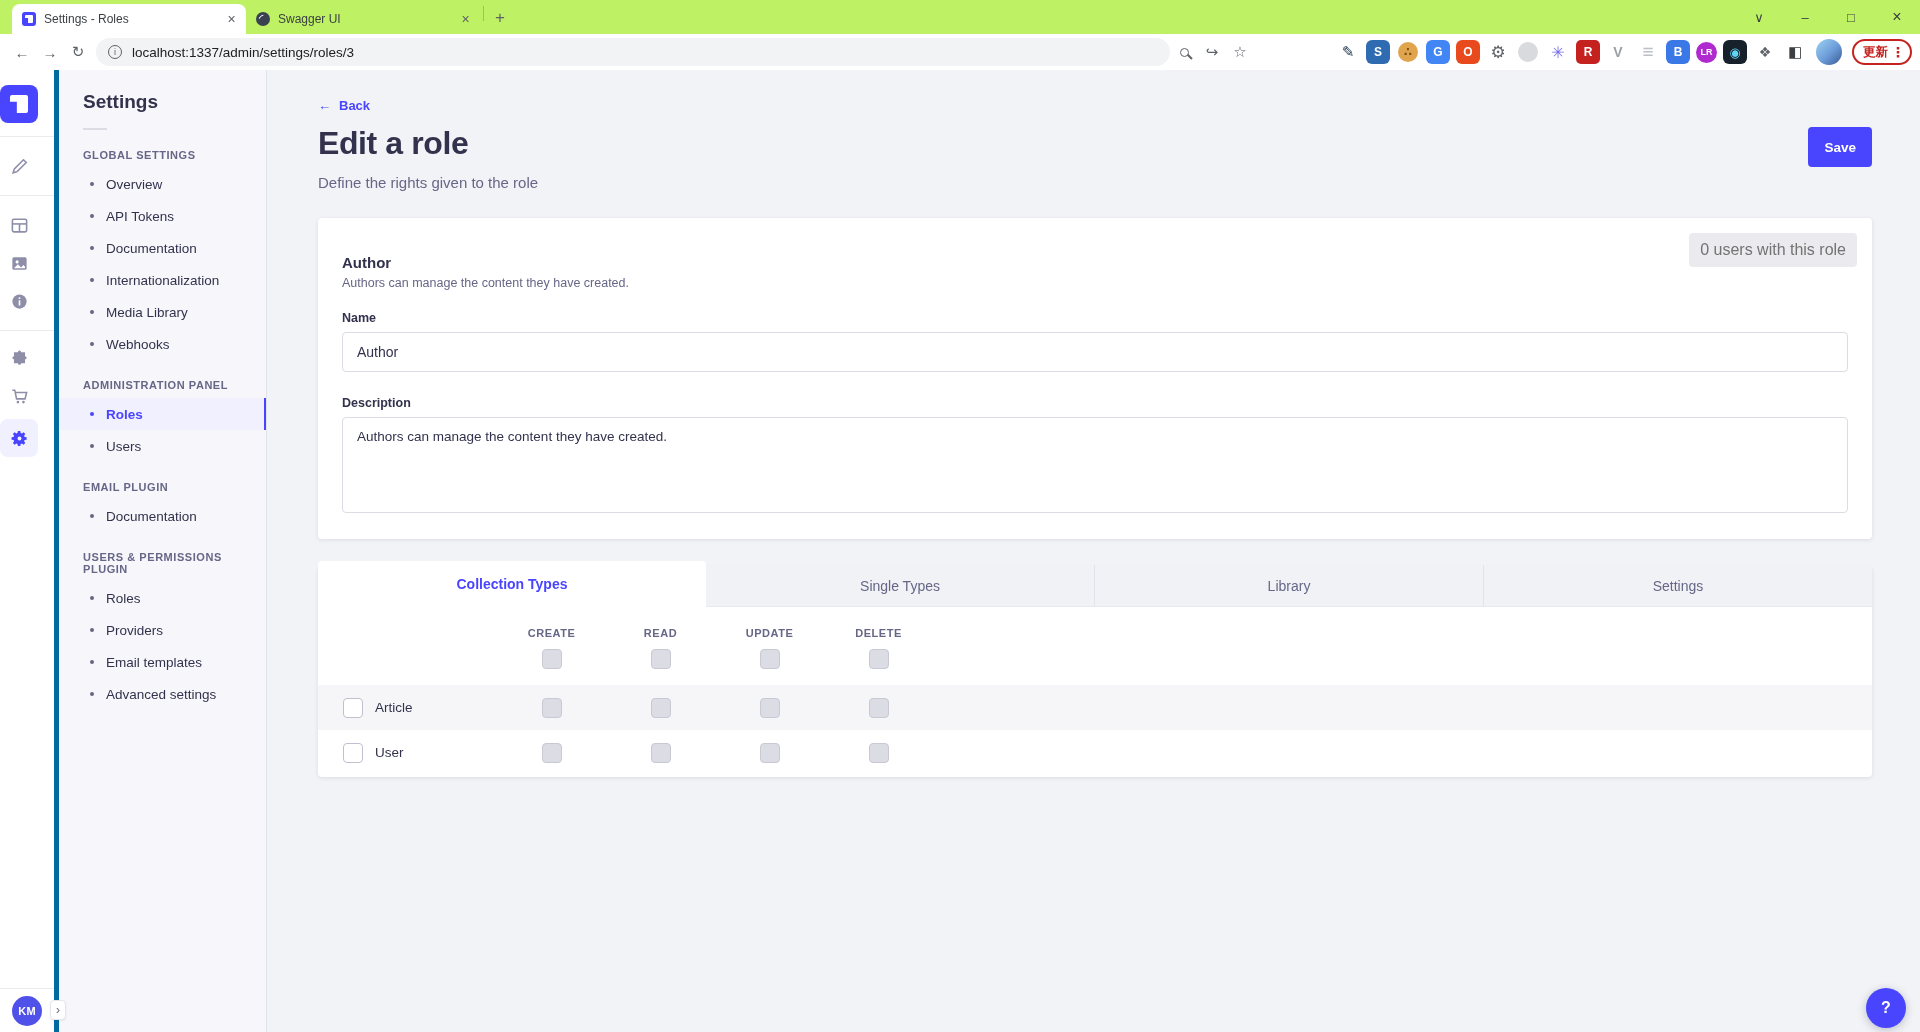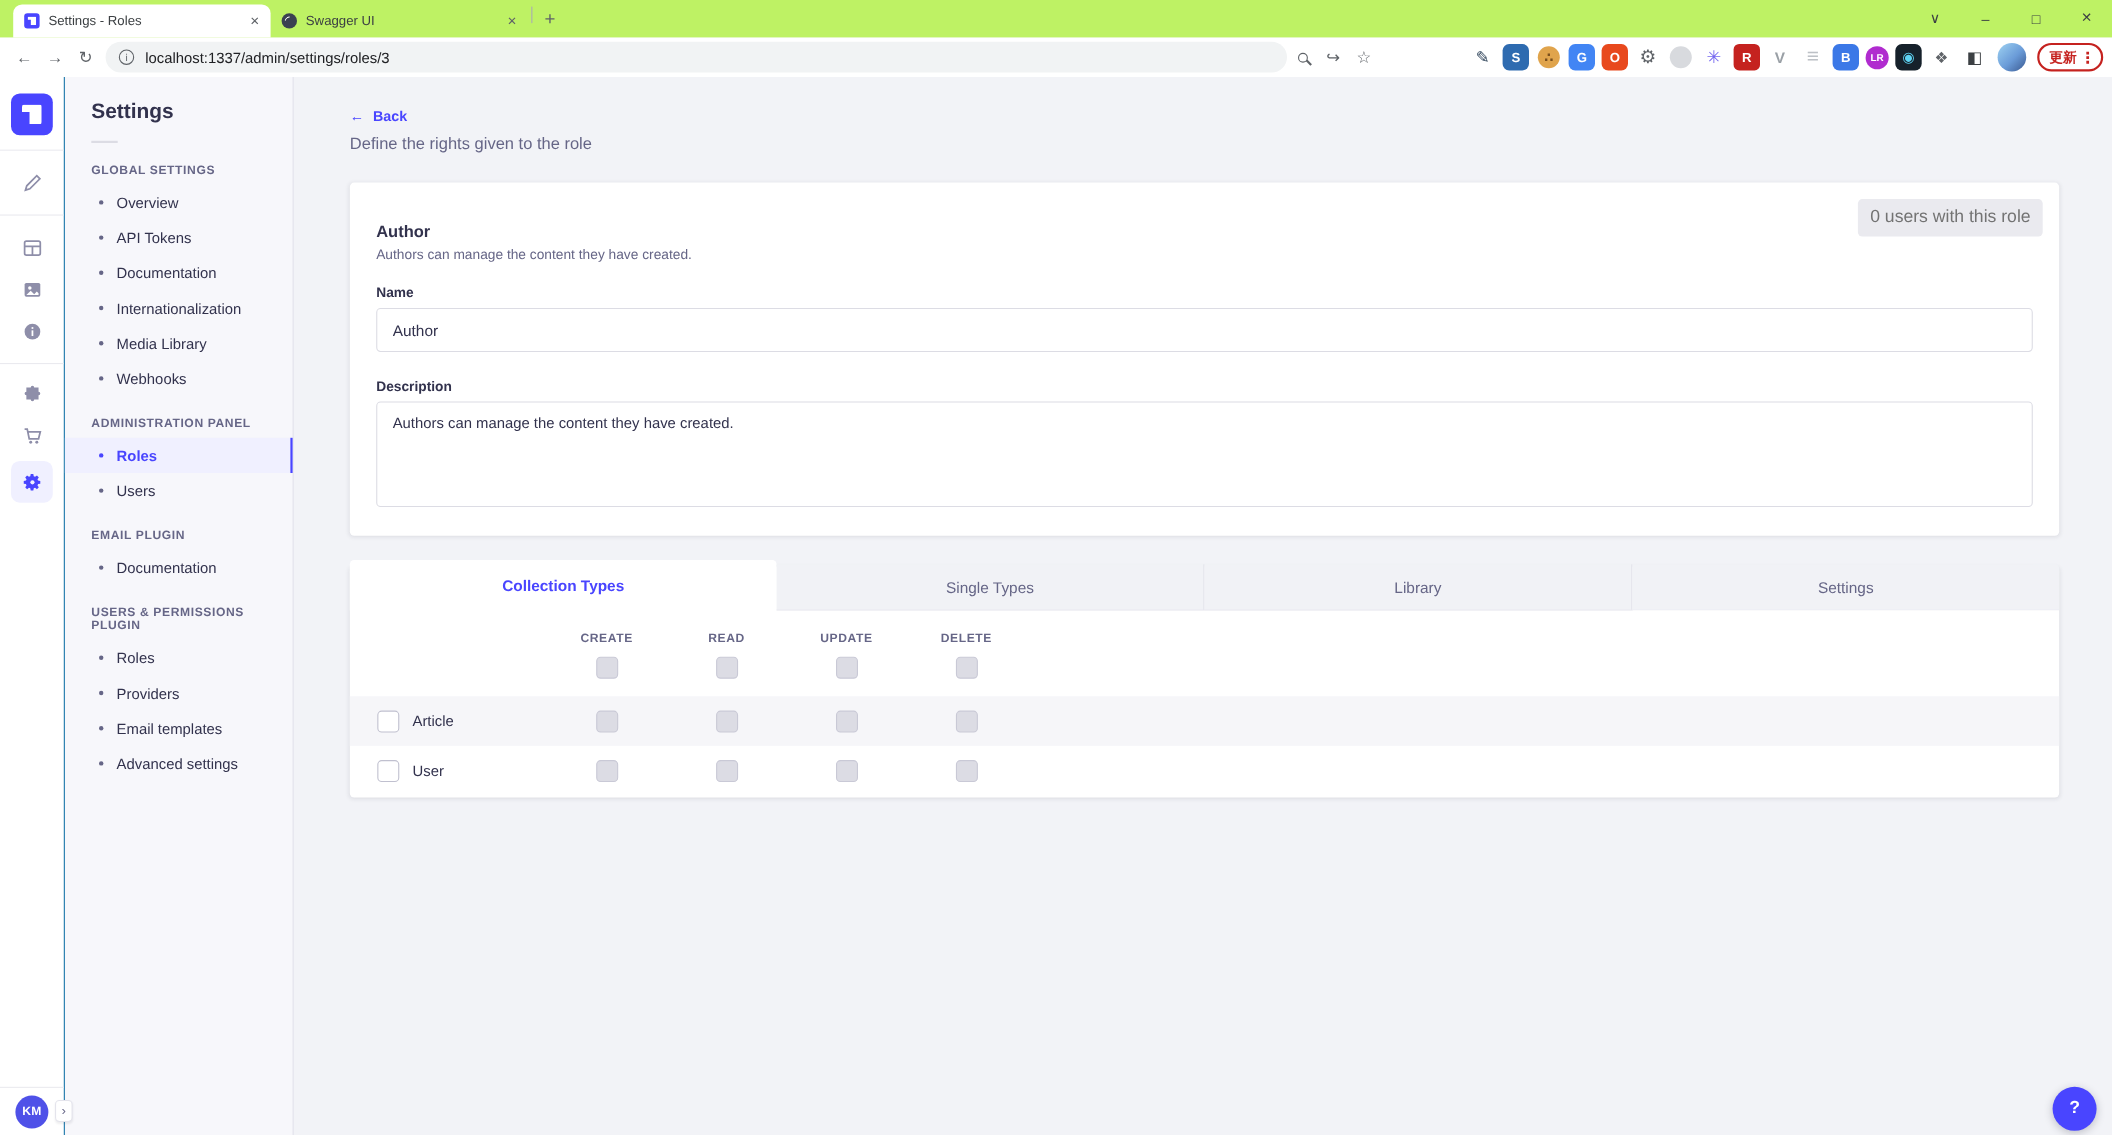--- a/index.html
+++ b/index.html
@@ -46,21 +46,21 @@
   .e13 { background:#16212b; color:#5fd4f4; font-size:13px; }
   .e14 { color:#5f6368; font-size:14px; }
   .e15 { color:#3c4043; font-size:15px; font-weight:normal; }
   .browser-avatar { width:26px; height:26px; border-radius:50%; background:linear-gradient(135deg,#9fd3f2 0%,#6a9bd8 55%,#39588f 100%); margin:0 6px; flex:0 0 auto; }
   .update-pill { height:26px; border:2px solid #c5221f; border-radius:14px; color:#c5221f; display:flex; align-items:center; padding:0 5px 0 9px; font-size:12.5px; font-weight:bold; gap:3px; margin-left:4px; flex:0 0 auto; }
   .update-pill .dots { font-size:14px; }
 
   
   .app { display:flex; height:962px; position:relative; background:#f2f3f7; }
 
-  .rail { width:59px; background:#fff; border-right:1px solid #0369a1; display:flex; flex-direction:column; align-items:center; flex:0 0 auto; }
+  .rail { width:59px; background:#fff; border-right:5px solid #0369a1; display:flex; flex-direction:column; align-items:flex-start; flex:0 0 auto; }
   .rail-logo { width:38px; height:38px; background:#4945ff; border-radius:8px; margin:15px 0 13px; position:relative; }
   .rail-logo .mark { inset:10px; border-radius:2px; }
   .rail-div { width:100%; height:1px; background:#eaeaef; }
   .rail-icon { width:38px; height:38px; display:flex; align-items:center; justify-content:center; border-radius:8px; }
   .rail-icon svg { width:19px; height:19px; }
   .rail-icon.active { background:#f0f0ff; }
   .rail-footer { margin-top:auto; width:100%; border-top:1px solid #eaeaef; height:44px; display:flex; align-items:center; justify-content:center; }
   .user-avatar { width:30px; height:30px; border-radius:50%; background:#4f51e8; color:#fff; font-size:11px; font-weight:bold; display:flex; align-items:center; justify-content:center; letter-spacing:.3px; }
   .expand-btn { position:absolute; left:50px; bottom:12px; width:16px; height:20px; background:#fff; border:1px solid #e4e4ec; border-radius:4px; display:flex; align-items:center; justify-content:center; font-size:12px; color:#666687; z-index:6; box-shadow:0 1px 2px rgba(33,33,52,.08); }
 
@@ -298,20 +298,24 @@
         <span class="bullet"></span>
         <span>Advanced settings</span>
       </div>
   </aside>
 
   <main class="content">
     <a class="back-link">
       <span>←</span>
       <span>Back</span>
     </a>
+    <div class="header-row">
+      <h1 class="page-title">Edit a role</h1>
+      <button class="save-btn">Save</button>
+    </div>
     <div class="page-subtitle">Define the rights given to the role</div>
 
     
     <section class="card role-card">
       <div class="role-title">Author</div>
       <div class="role-caption">Authors can manage the content they have created.</div>
       <div class="users-badge">0 users with this role</div>
       <div class="form-row">
         <div class="form-col">
           <div class="field-label">Name</div>

